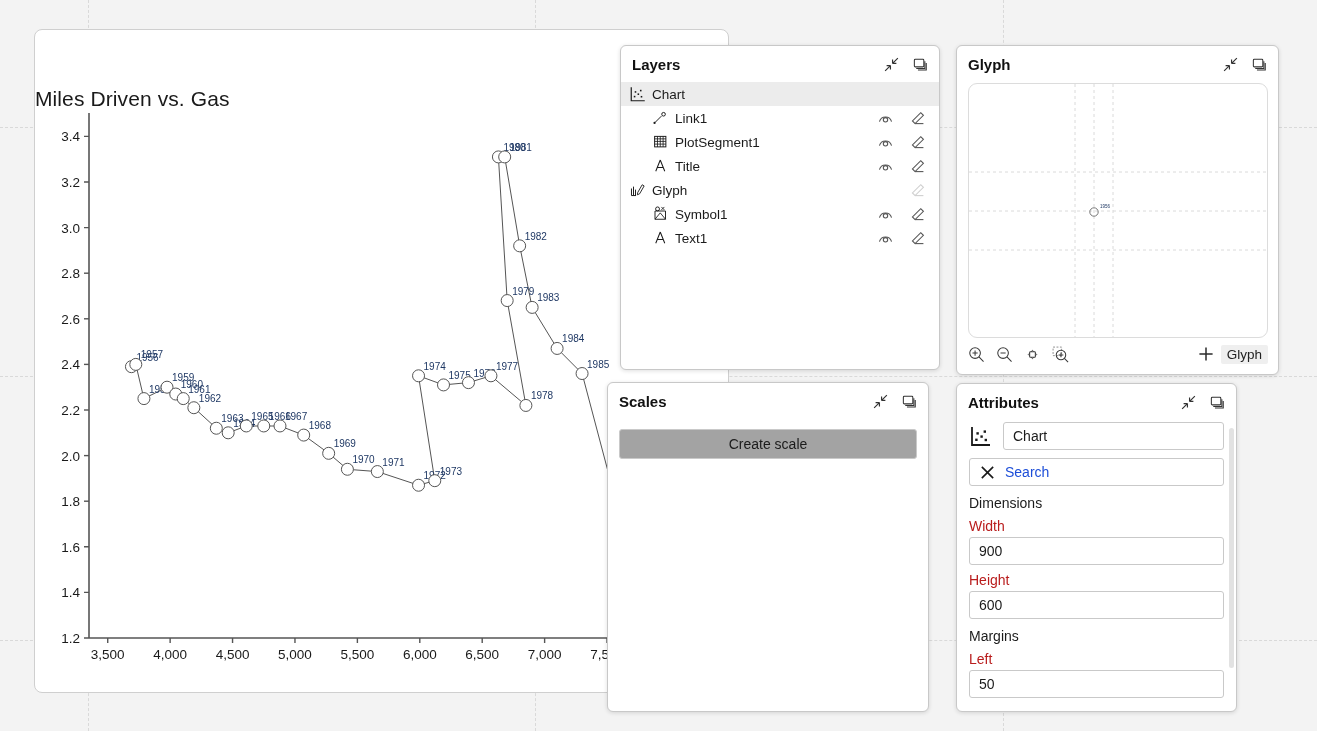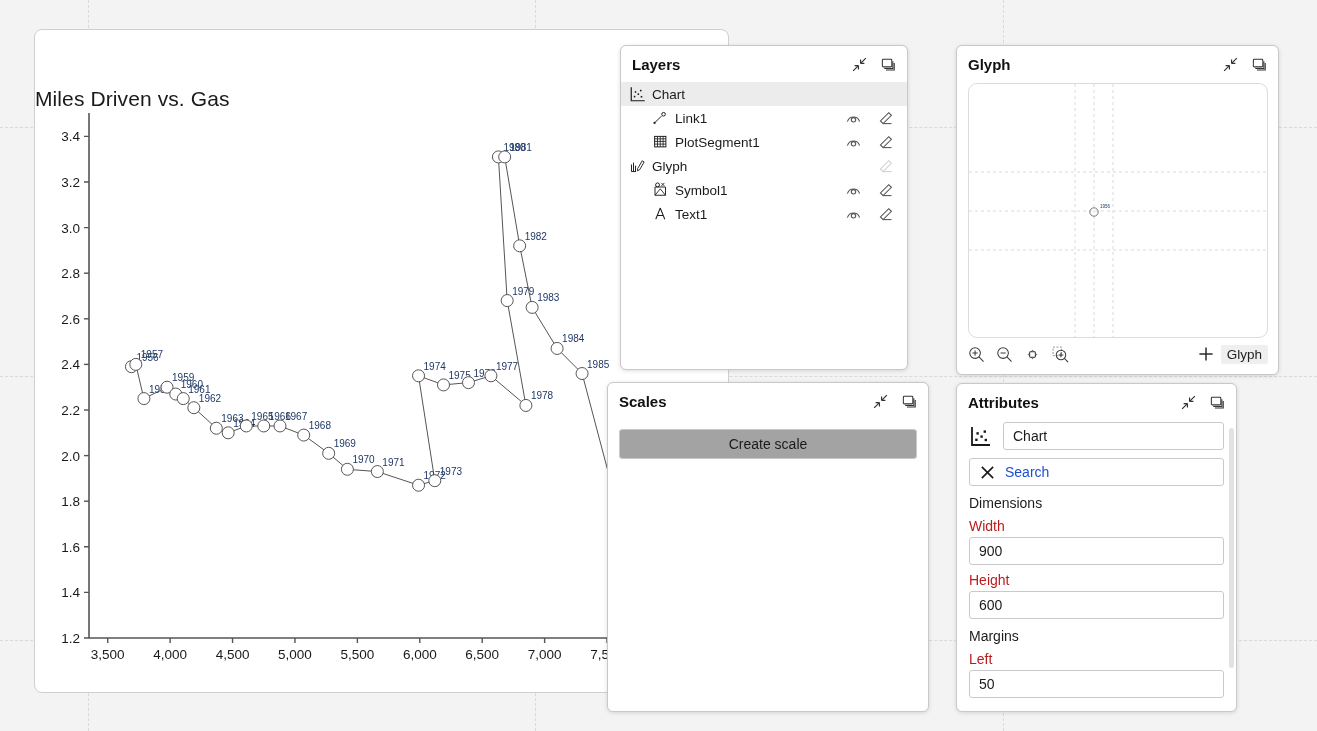--- a/index.html
+++ b/index.html
@@ -36,21 +36,21 @@
     border-radius:6px; box-shadow:0 1px 4px rgba(0,0,0,.13);
   }
   .panel-head {
     display:flex; align-items:center; height:36px; padding:0 10px 0 11px;
   }
   .panel-title { font-size:15px; font-weight:bold; color:#111; flex:1; }
   .panel-head-btns { display:flex; align-items:center; gap:12px; }
   .hbtn { width:17px; height:17px; display:block; cursor:pointer; }
 
   
-  #panel-layers { left:620px; top:45px; width:288px; height:325px; }
+  #panel-layers { left:620px; top:45px; width:320px; height:325px; }
   .layer-row {
     display:flex; align-items:center; height:24px; padding:0 12px 0 8px;
     font-size:13.5px; color:#1b1b1b; cursor:pointer;
   }
   .layer-row.selected { background:#ececec; }
   .layer-ico { width:18px; height:18px; margin-right:5px; flex:none; display:block; }
   .layer-name { flex:1; white-space:nowrap; }
   .layer-row.indent { padding-left:31px; }
   .layer-acts { display:flex; align-items:center; gap:16px; }
   .act { width:17px; height:17px; display:block; cursor:pointer; }
@@ -283,20 +283,36 @@
           <svg class="act" viewBox="0 0 18 18">
             <path d="M2.6 12.4 A6.6 6.6 0 0 1 15.4 12.4" fill="none" stroke="#555" stroke-width="1.15"></path>
             <circle cx="9" cy="10.4" r="2.3" fill="none" stroke="#555" stroke-width="1.15"></circle>
           </svg>
           <svg class="act" viewBox="0 0 18 18">
             <path d="M5.4 14.4 L2.6 11.6 L11.4 2.8 L14.2 5.6 Z" fill="none" stroke="#555" stroke-width="1.15"></path>
             <path d="M5.4 14.4 L14.2 14.4" stroke="#555" stroke-width="1.15"></path>
           </svg>
         </div>
       </div>
+      <div class="layer-row indent">
+        <svg class="layer-ico" viewBox="0 0 24 24">
+          <path d="M11 4 L5 19 M11 4 L17 19 M7.6 14 H14.4" stroke="#1a1a1a" stroke-width="1.35" fill="none"></path>
+        </svg>
+        <span class="layer-name">Title</span>
+        <div class="layer-acts">
+          <svg class="act" viewBox="0 0 18 18">
+            <path d="M2.6 12.4 A6.6 6.6 0 0 1 15.4 12.4" fill="none" stroke="#555" stroke-width="1.15"></path>
+            <circle cx="9" cy="10.4" r="2.3" fill="none" stroke="#555" stroke-width="1.15"></circle>
+          </svg>
+          <svg class="act" viewBox="0 0 18 18">
+            <path d="M5.4 14.4 L2.6 11.6 L11.4 2.8 L14.2 5.6 Z" fill="none" stroke="#555" stroke-width="1.15"></path>
+            <path d="M5.4 14.4 L14.2 14.4" stroke="#555" stroke-width="1.15"></path>
+          </svg>
+        </div>
+      </div>
       <div class="layer-row">
         <svg class="layer-ico" viewBox="0 0 24 24">
           <path d="M3.3 19 V10 M6 19 V7.5 M8.7 19 V11.5 M3 19.4 H9.4" stroke="#1a1a1a" stroke-width="1.3" fill="none"></path>
           <path d="M11.6 15.4 L17.6 5 L20.2 6.6 L14.2 17 L11.2 18.4 Z" fill="none" stroke="#1a1a1a" stroke-width="1.2"></path>
         </svg>
         <span class="layer-name">Glyph</span>
         <div class="layer-acts">
           <span class="act"></span>
           <svg class="act dim" viewBox="0 0 18 18">
             <path d="M5.4 14.4 L2.6 11.6 L11.4 2.8 L14.2 5.6 Z" fill="none" stroke="#555" stroke-width="1.15"></path>

